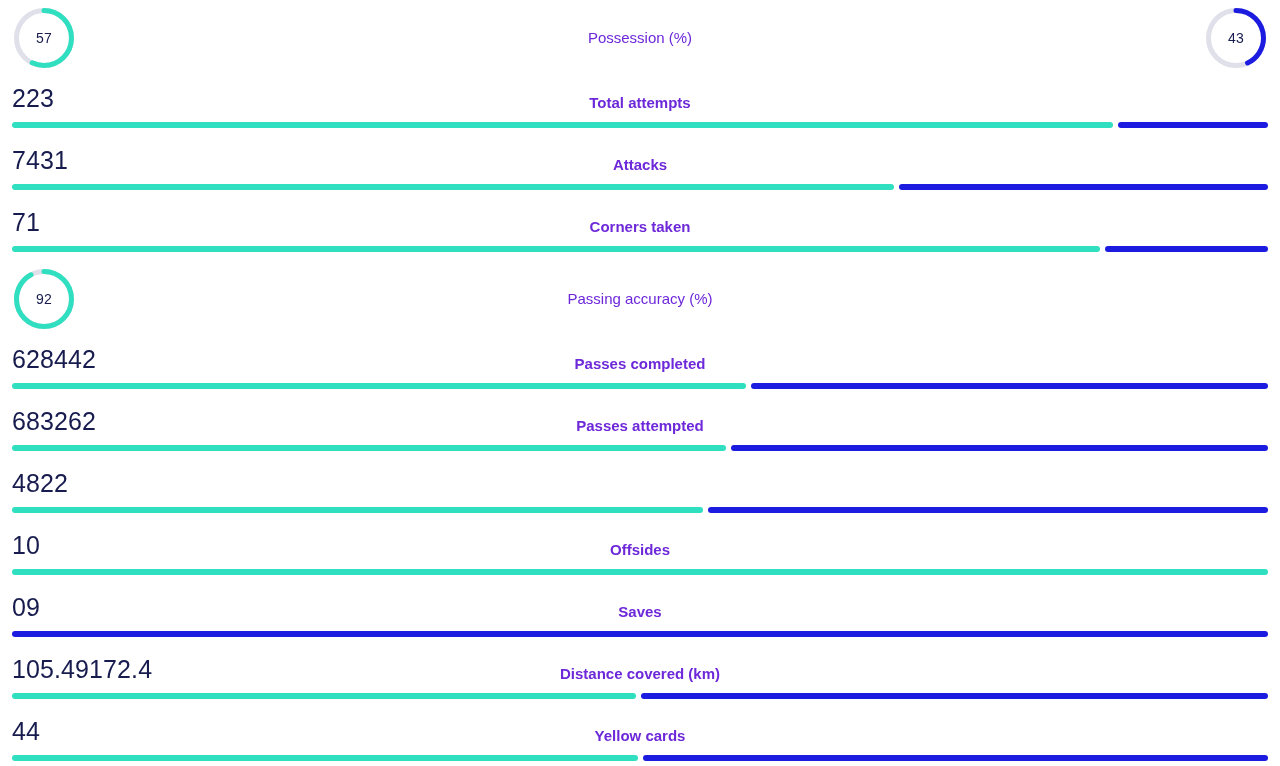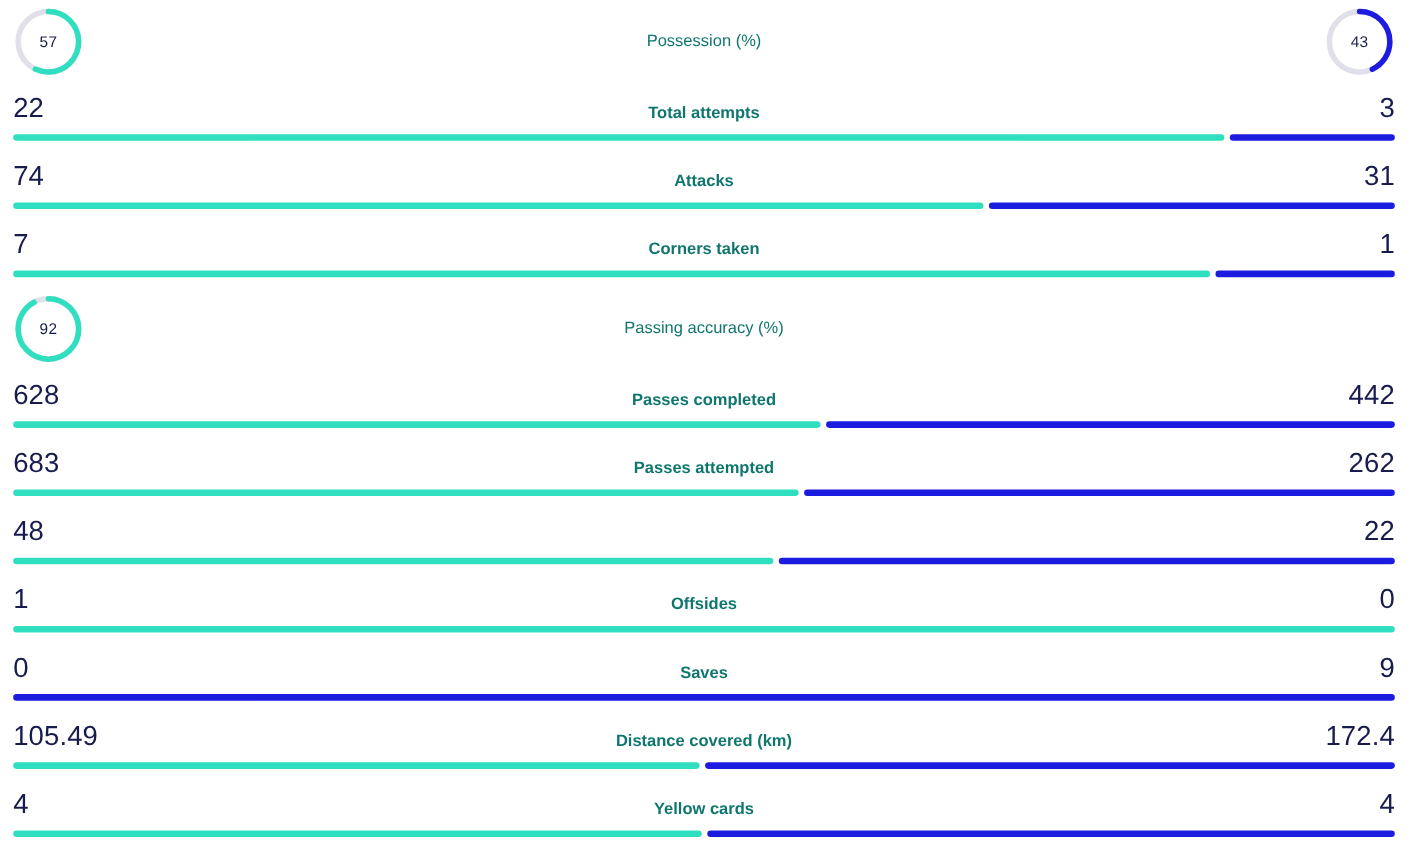--- a/index.html
+++ b/index.html
@@ -41,42 +41,41 @@
   .stat-row.bar-row {
     height: 62px;
     display: flex;
     flex-direction: column;
     justify-content: flex-start;
   }
 
   .row-head {
     display: flex;
     align-items: center;
-    justify-content: space-between;
     height: 46px;
   }
 
   .value {
     font-size: 25px;
     line-height: 1;
     color: #171b4d;
     font-weight: 400;
     white-space: nowrap;
     letter-spacing: 0.1px;
   }
   .value.left  { text-align: left; }
   .value.right { text-align: right; }
 
   .label {
     position: absolute;
     left: 0;
     right: 0;
     text-align: center;
     font-size: 15px;
-    color: #0f766e;
+    color: #6d28d9;
     line-height: 1;
     pointer-events: none;
     white-space: nowrap;
   }
   .bar-row .label { top: 20px; font-weight: bold; }
   .donut-row .label { top: 30px; }
 
   
   .bar-track {
     position: relative;

